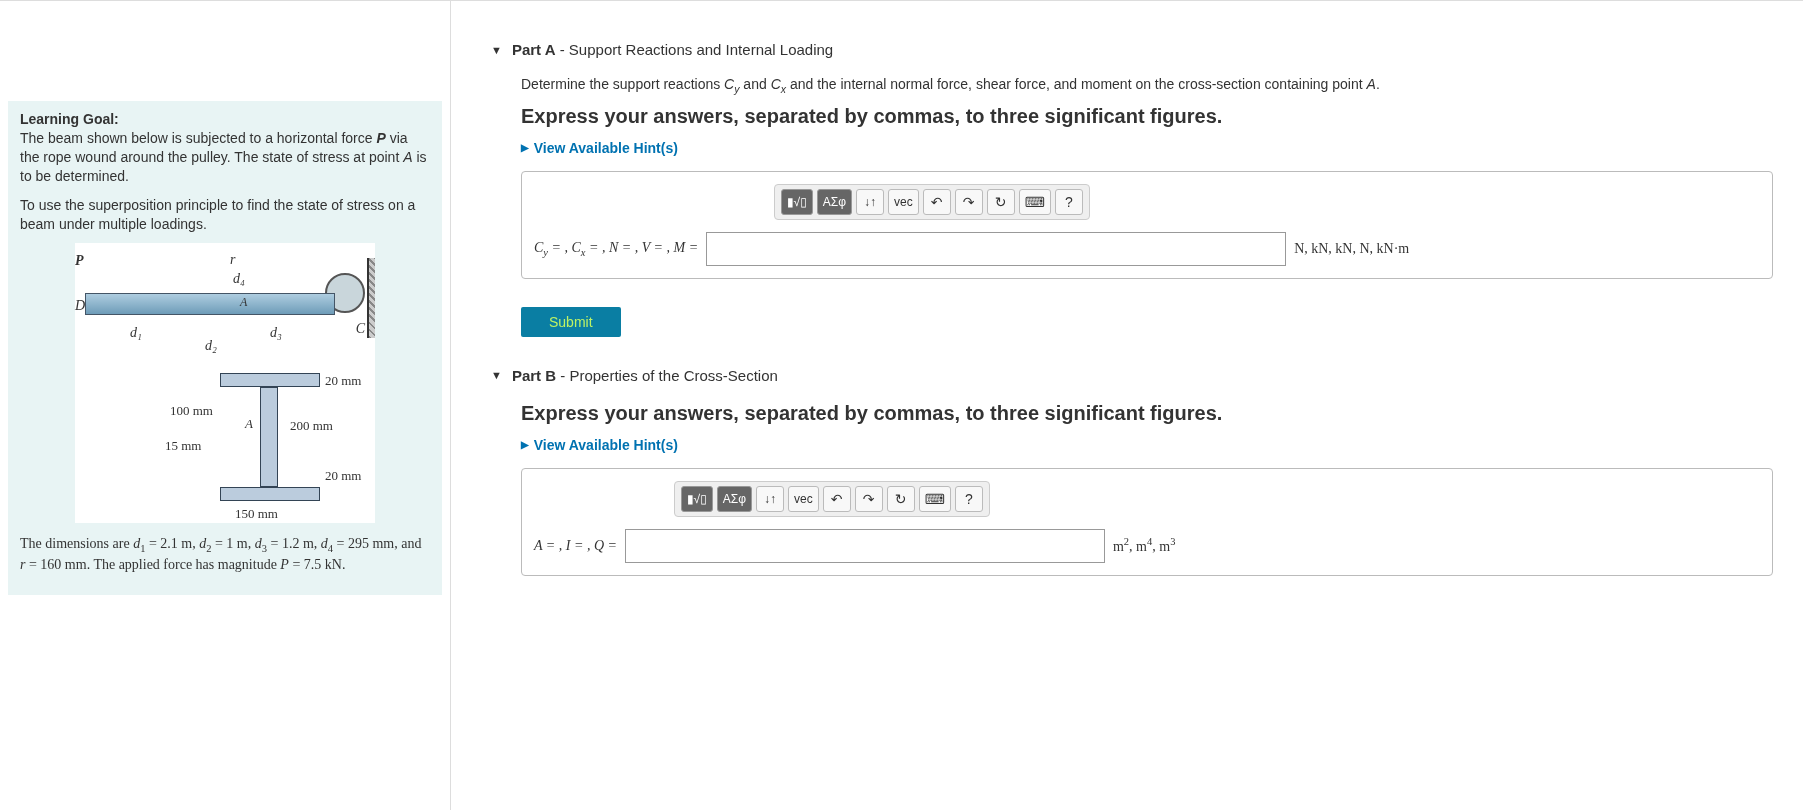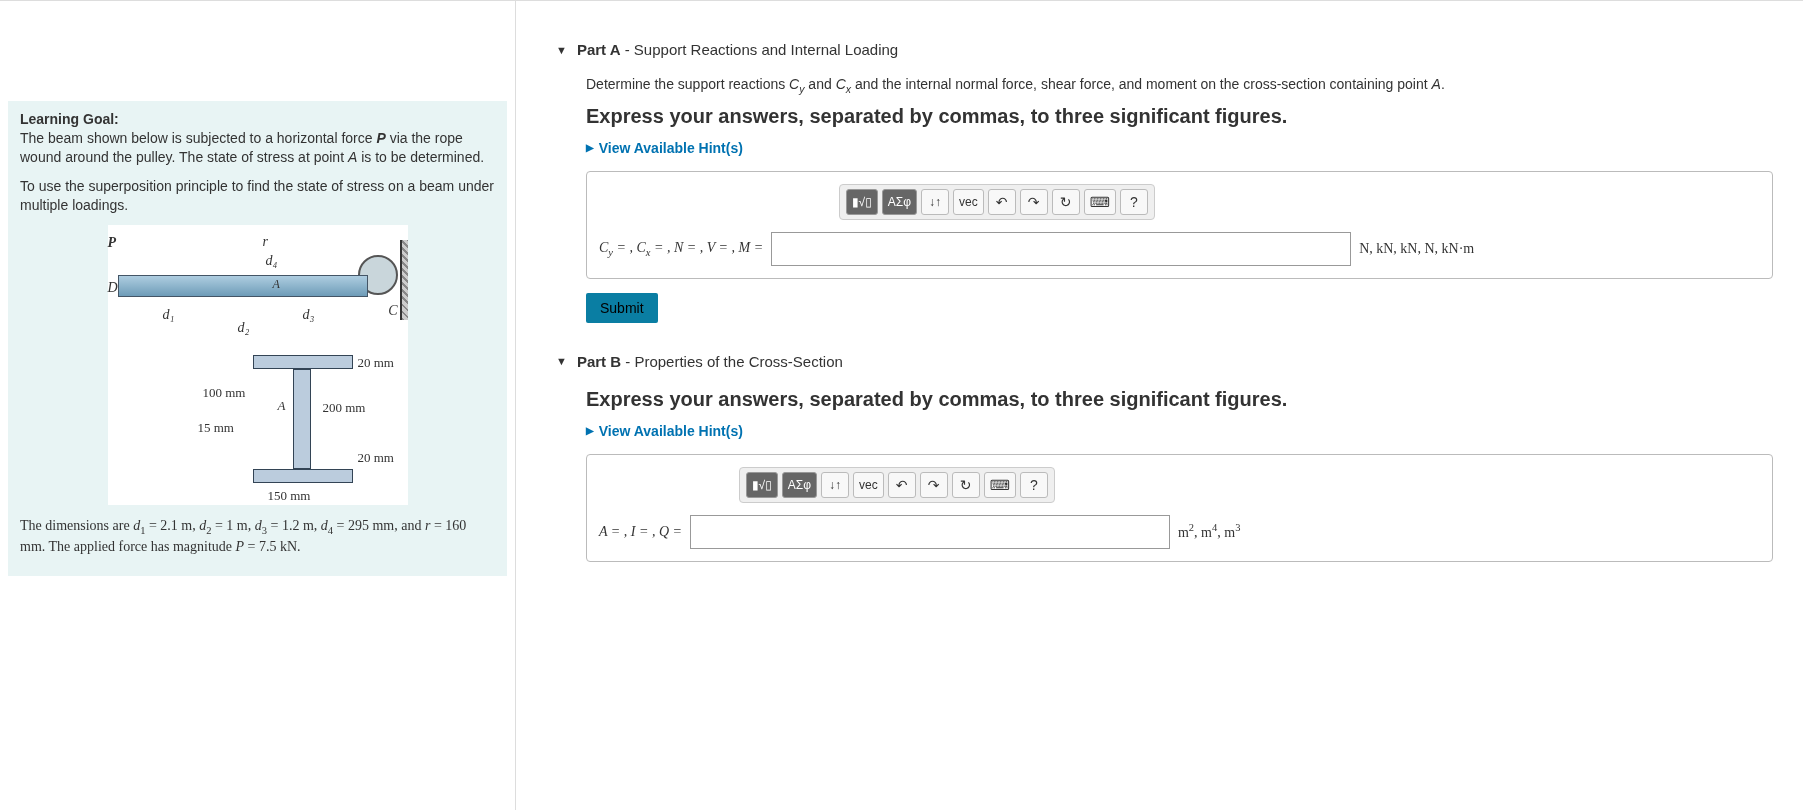--- a/index.html
+++ b/index.html
@@ -9,21 +9,21 @@
     color: #333;
     background: #fff;
     width: 1803px;
   }
   .container {
     display: flex;
     border-top: 1px solid #ddd;
     min-height: 810px;
   }
   .left-panel {
-    width: 516px;
+    width: 451px;
     border-right: 1px solid #ddd;
     padding: 0;
   }
   .learning-box {
     background: #e8f4f4;
     margin: 100px 8px 8px 8px;
     padding: 10px 12px;
   }
   .learning-box .lg-title {
     font-weight: bold;
@@ -151,26 +151,26 @@
     padding: 4px 6px;
     font-size: 14px;
   }
   .units {
     font-family: 'Times New Roman', serif;
     font-size: 14px;
     white-space: nowrap;
   }
   .submit-btn {
     background: #0a7ea3;
-    color: #000000;
+    color: #bef264;
     border: none;
-    padding: 7px 14px;
+    padding: 7px 28px;
     font-size: 14px;
     border-radius: 2px;
-    margin-top: 14px;
+    margin-top: 28px;
     cursor: pointer;
   }
   sub { font-size: 0.75em; }
   sup { font-size: 0.75em; }
 
   
   .fig-beam {
     position:absolute; left:10px; top:50px; width:250px; height:22px;
     background: linear-gradient(#aecde0,#6e9cb8);
     border:1px solid #456;

